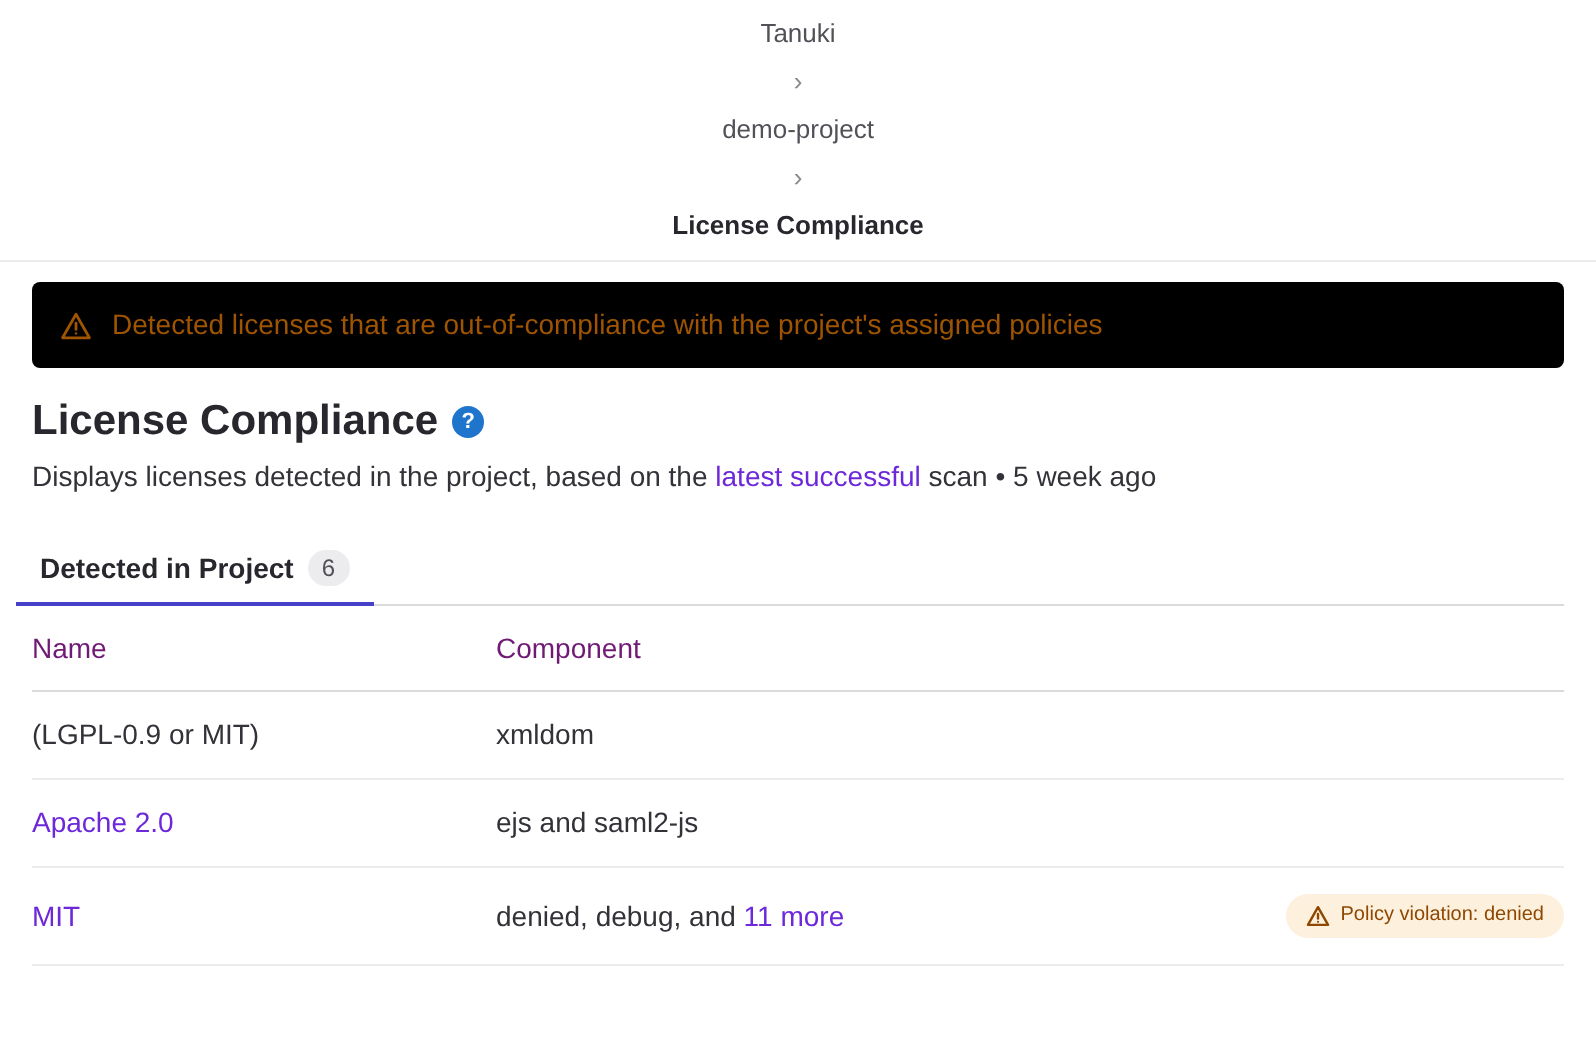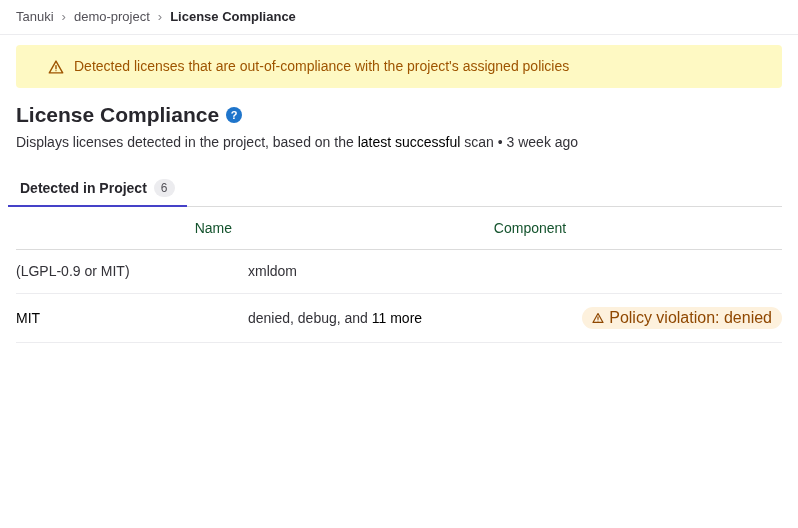--- a/index.html
+++ b/index.html
@@ -8,54 +8,54 @@
     width: 798px; height: 528px; overflow: hidden;
     background: #ffffff; color: #28272d;
     font-family: "Liberation Sans", sans-serif;
     font-size: 14px;
   }
 
   
   .topbar {
     display: flex; align-items: center; gap: 8px;
     padding: 9px 16px; border-bottom: 1px solid #ececef;
-    font-size: 13px; line-height: 16px;
+    font-size: 13px; line-height: 16px; flex-direction: column;
   }
   .crumb { color: #535158; text-decoration: none; cursor: pointer; }
   .crumb-sep { color: #89888d; font-size: 13px; }
   .crumb-current { color: #28272d; font-weight: 700; }
 
   .page { padding: 0 16px; }
 
   
   .alert {
     margin-top: 10px;
-    background: #fef9c3;
+    background: #000000;
     border-radius: 4px;
-    padding: 13px 32px;
+    padding: 13px 14px;
     display: flex; align-items: center; gap: 10px;
     color: #9e5400;
     line-height: 17px;
   }
   .alert svg { flex: 0 0 auto; display: block; }
 
   
   .page-title {
     margin: 14px 0 0 0;
     font-size: 21px; line-height: 25px; font-weight: 700;
     display: flex; align-items: center; gap: 7px;
   }
   .help-icon {
     width: 16px; height: 16px; border-radius: 50%;
     background: #1f75cb; color: #ffffff;
     font-size: 11px; font-weight: 700; line-height: 16px;
     text-align: center; cursor: pointer; flex: 0 0 auto;
   }
   .desc { margin: 5px 0 0 0; line-height: 20px; color: #333238; }
-  a.link { color: #000000; text-decoration: none; cursor: pointer; }
+  a.link { color: #6d28d9; text-decoration: none; cursor: pointer; }
 
   
   .tabs {
     margin-top: 18px; margin-left: -8px;
     display: flex; align-items: flex-end;
     border-bottom: 1px solid #dbdbdb;
   }
   .tab {
     padding: 9px 12px 8px 12px;
     display: flex; align-items: center; gap: 7px;
@@ -67,40 +67,40 @@
   .tab.active { color: #28272d; font-weight: 700; border-bottom-color: #4541c8; }
   .tab-count {
     background: #ececef; color: #535158;
     border-radius: 10px; padding: 1px 7px;
     font-size: 12px; font-weight: 400; line-height: 16px;
   }
 
   
   table.licenses { width: 100%; border-collapse: collapse; }
   .licenses th {
-    text-align: right; font-weight: 400; color: #14532d;
+    text-align: left; font-weight: 400; color: #701a75;
     padding: 13px 16px 13px 0;
     border-bottom: 1px solid #dbdbdb;
     line-height: 16px;
   }
   .licenses td {
     padding: 13px 16px 13px 0;
     border-bottom: 1px solid #ececef;
     color: #333238; line-height: 17px;
     vertical-align: middle;
   }
   .col-name { width: 232px; }
   .col-status { width: 1%; }
   .licenses td.status-cell { text-align: right; padding-right: 0; white-space: nowrap; }
 
   .badge-warning {
     display: inline-flex; align-items: center; gap: 5px;
     background: #fdf1dd; color: #8f4700;
     border-radius: 12px; padding: 3px 10px;
-    font-size: 16px; line-height: 16px; white-space: nowrap;
+    font-size: 10px; line-height: 16px; white-space: nowrap;
   }
   .badge-warning svg { display: block; }
 </style>
 </head>
 <body>
 
 <nav class="topbar">
   <a class="crumb">Tanuki</a>
   <span class="crumb-sep">›</span>
   <a class="crumb">demo-project</a>
@@ -119,21 +119,21 @@
       </svg>
     </span>
     <span>Detected licenses that are out-of-compliance with the project's assigned policies</span>
   </div>
 
   <h1 class="page-title">
     <span>License Compliance</span>
     <span class="help-icon">?</span>
   </h1>
   <p class="desc">
-    <span>Displays licenses detected in the project, based on the </span><a class="link">latest successful</a><span> scan • 3 week ago</span>
+    <span>Displays licenses detected in the project, based on the </span><a class="link">latest successful</a><span> scan • 5 week ago</span>
   </p>
 
   <div class="tabs">
     <div class="tab active">
       <span>Detected in Project</span>
       <span class="tab-count">6</span>
     </div>
   </div>
 
   <table class="licenses">
@@ -141,20 +141,25 @@
       <tr>
         <th class="col-name">Name</th>
         <th>Component</th>
         <th class="col-status"></th>
       </tr>
     </thead>
     <tbody>
       <tr>
         <td>(LGPL-0.9 or MIT)</td>
         <td>xmldom</td>
+        <td class="status-cell"></td>
+      </tr>
+      <tr>
+        <td><a class="link">Apache 2.0</a></td>
+        <td>ejs and saml2-js</td>
         <td class="status-cell"></td>
       </tr>
       <tr>
         <td><a class="link">MIT</a></td>
         <td>
           <span>denied, debug, and </span><a class="link">11 more</a>
         </td>
         <td class="status-cell">
           <span class="badge-warning">
             <span>

